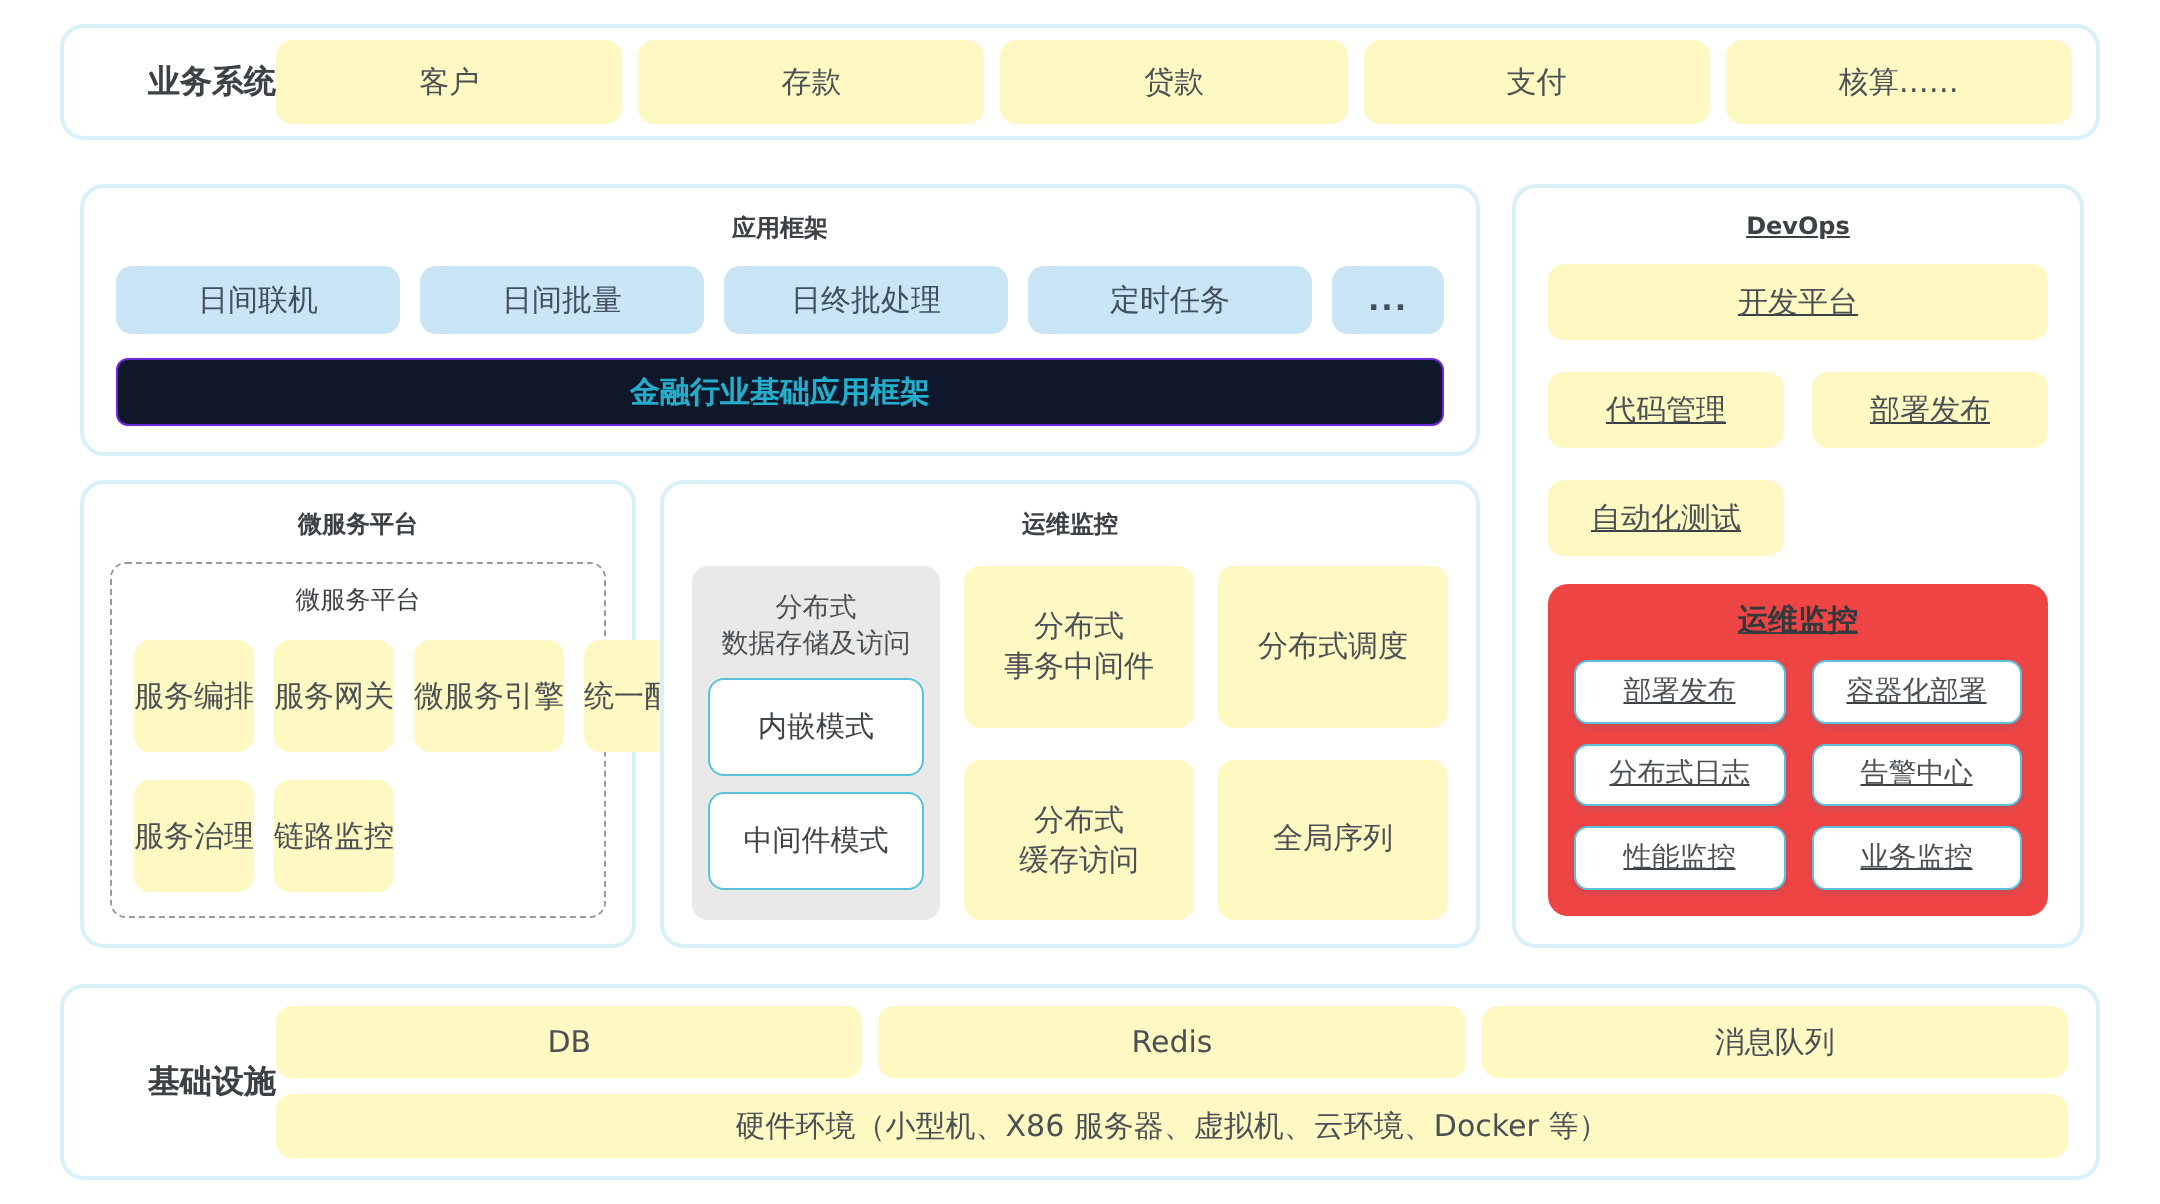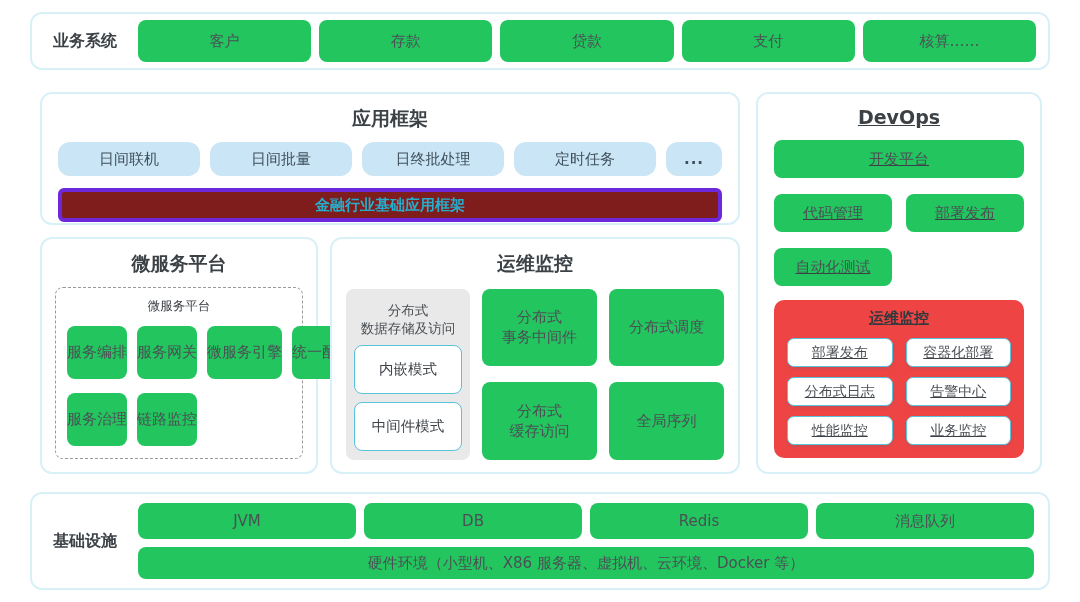--- a/index.html
+++ b/index.html
@@ -8,58 +8,58 @@
     width:1080px; height:602px; background:#ffffff; position:relative;
     font-family:"DejaVu Sans","Liberation Sans",sans-serif;
     color:#3a3f44; overflow:hidden;
   }
   
   .strip {
     border:2px solid #d8f0f8; border-radius:12px; background:#fff;
     display:flex; align-items:center;
   }
   .strip-label {
-    width:106px; text-align:center; font-size:16px; font-weight:600; color:#3c4146;
+    width:106px; text-align:right; font-size:16px; font-weight:600; color:#3c4146;
     flex-shrink:0;
   }
   .box {
     border:2px solid #d8f0f8; border-radius:12px; background:#fff;
     display:flex; flex-direction:column;
   }
   .box-title {
-    text-align:center; font-size:19px; font-weight:600; color:#3c4146;
+    text-align:center; font-size:12px; font-weight:600; color:#3c4146;
     padding-top:12px;
   }
   .btn {
     display:flex; align-items:center; justify-content:center;
     font-size:15px; color:#4b5055; border-radius:8px; white-space:nowrap;
   }
-  .gray  { background:#22c55e; }
-  .blue  { background:#c9e5f6; color:#40505c;border-radius:12px; }
+  .gray  { background:#fef9c3; }
+  .blue  { background:#c9e5f6; color:#40505c; }
   .cyanb { background:#ffffff; border:1px solid #5bc2db; }
   .pre   { white-space:pre-line; text-align:center; line-height:1.35; }
 
   
   .top-strip { margin:12px 30px 0; height:58px; padding:0 12px 0 0; }
   .top-items { flex:1; display:flex; gap:8px; }
   .top-items .btn { flex:1; height:42px; }
 
   
   .middle { margin:22px 38px 0 40px; height:382px; display:flex; gap:16px; }
   .middle-left { width:700px; display:flex; flex-direction:column; gap:12px; }
 
   
   .app-framework { height:136px; }
   .af-row { display:flex; gap:10px; margin:10px 16px 0; }
   .af-row .btn { flex:1; height:34px; }
   .af-row .btn.dots { flex:0 0 56px; font-weight:700; letter-spacing:1px; }
   .af-base {
-    margin:12px 16px 0; height:34px; border:4px solid #6d28d9; border-radius:6px;
+    margin:12px 16px 0; height:34px; border:1px solid #6d28d9; border-radius:6px;
     display:flex; align-items:center; justify-content:center;
-    color:#25aecb; font-size:15px; font-weight:600; background:#7f1d1d;
+    color:#25aecb; font-size:15px; font-weight:600; background:#0f172a;
   }
 
   .middle-left-row { flex:1; display:flex; gap:12px;justify-content:space-between; }
 
   
   .microservice { width:278px; }
   .ms-inner {
     margin:10px 13px 13px; flex:1; border:1px dashed #9a9a9a; border-radius:8px;
     padding:10px 11px 12px; display:flex; flex-direction:column;
   }
@@ -197,21 +197,20 @@
           <div class="btn cyanb">业务监控</div>
         </div>
       </div>
     </section>
   </div>
 
   <section class="strip bottom-strip">
     <div class="strip-label">基础设施</div>
     <div class="infra-content">
       <div class="infra-row">
-        <div class="btn gray">JVM</div>
         <div class="btn gray">DB</div>
         <div class="btn gray">Redis</div>
         <div class="btn gray">消息队列</div>
       </div>
       <div class="btn gray hw-row">硬件环境（小型机、X86 服务器、虚拟机、云环境、Docker 等）</div>
     </div>
   </section>
 
 </div>
 

